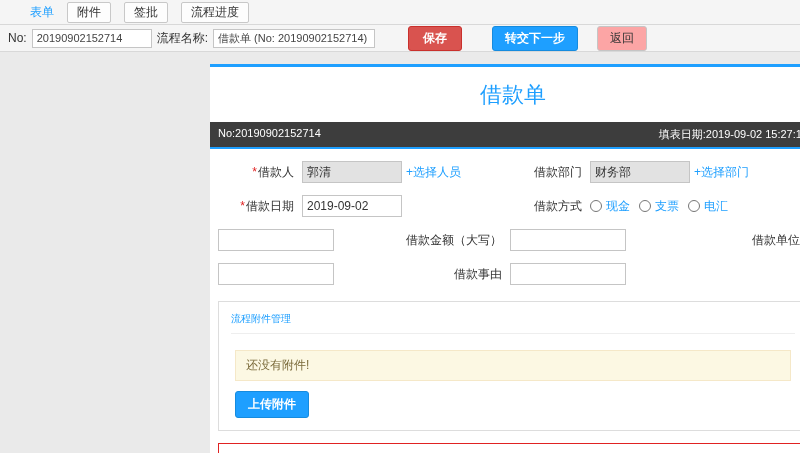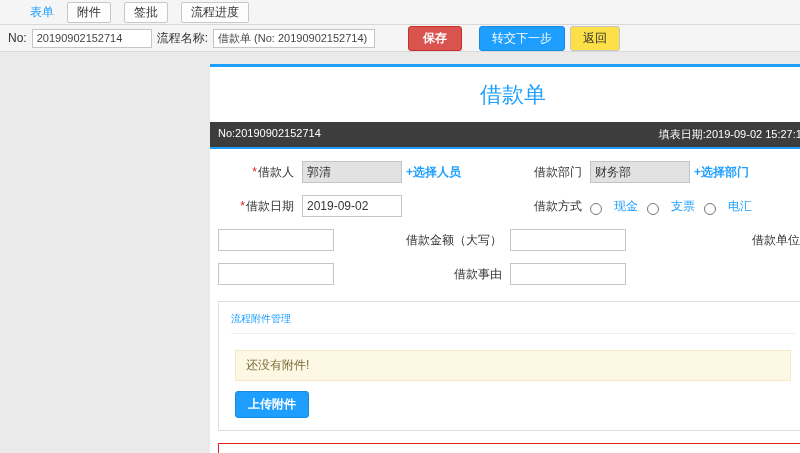--- a/index.html
+++ b/index.html
@@ -21,43 +21,43 @@
   
   .toolbar { height: 27px; background: #f5f5f5; border-bottom: 1px solid #d8d8d8;
     display: flex; align-items: center; padding: 0 8px; gap: 5px; }
   .tb-label { color: #333; white-space: nowrap; }
   .tb-input { height: 19px; border: 1px solid #c5c5c5; font-size: 11px; padding: 0 4px;
     color: #444; background: #fff; font-family: inherit; }
   .no-input { width: 120px; }
   .name-input { width: 162px; }
   .btn { font-size: 12px; border-radius: 3px; cursor: pointer; font-family: inherit; }
   .btn-save { margin-left: 28px; background: #d9534f; border: 1px solid #c9302c; color: #fff; padding: 3px 14px; font-weight: bold; }
-  .btn-next { margin-left: 12px; background: #1e9fff; border: 1px solid #168bde; color: #fff; padding: 3px 12px; font-weight: normal; }
-  .btn-back { margin-left: 0; background: #fde047; border: 1px solid #c5c5c5; color: #333; padding: 3px 12px; }
+  .btn-next { margin-left: 25px; background: #1e9fff; border: 1px solid #168bde; color: #fff; padding: 3px 12px; font-weight: bold; }
+  .btn-back { margin-left: 14px; background: #fca5a5; border: 1px solid #c5c5c5; color: #333; padding: 3px 12px; }
 
   
   .main { margin-left: 210px; width: 606px; padding-top: 12px; }
   .panel { background: #fff; border-top: 3px solid #1e9fff; padding-bottom: 20px; }
   .form-title { text-align: center; color: #1e9fff; font-size: 22px; padding: 13px 0 12px; }
   .info-bar { background: #3d3d3d; border-bottom: 2px solid #1e9fff; color: #fff; font-size: 11px;
     display: flex; justify-content: space-between; padding: 5px 8px; white-space: nowrap; overflow: hidden; }
 
   
   .form-grid { display: grid; grid-template-columns: 84px 208px 80px 1fr;
     padding: 12px 8px 4px; align-items: center; row-gap: 12px; }
   .lbl-cell { text-align: right; padding-right: 8px; color: #333; line-height: 1.5; }
   .req { color: #e02222; margin-right: 1px; }
   .field-cell { display: flex; align-items: center; gap: 4px; }
   .inp { height: 22px; border: 1px solid #c5c5c5; font-size: 12px; padding: 0 4px;
     width: 100px; background: #fff; color: #333; font-family: inherit; }
   .inp-ro { background: #e2e2e2; }
   .inp-wide { width: 116px; }
-  .link { color: #1e9fff; text-decoration: none; font-size: 12px; white-space: nowrap; cursor: pointer; font-weight: bold; }
+  .link { color: #1e9fff; text-decoration: none; font-size: 12px; white-space: nowrap; cursor: pointer; }
   .radio-group { display: flex; align-items: center; gap: 9px; }
-  .radio-opt { display: flex; align-items: flex-end; color: #1e9fff; gap: 12px; cursor: pointer; }
+  .radio-opt { display: flex; align-items: center; color: #1e9fff; gap: 4px; cursor: pointer; }
   .radio-opt input { margin: 0; width: 12px; height: 12px; }
 
   
   .card { margin: 12px 8px 0; border: 1px solid #ddd; padding: 10px 12px; }
   .card-title { font-size: 10px; font-weight: normal; padding-bottom: 7px;
     border-bottom: 1px solid #eee; margin-bottom: 16px; }
   .t-blue { color: #1e9fff; }
   .card-red { border-color: #e02222; }
   .alert-warning { background: #fcf8e3; border: 1px solid #f5e8c8; color: #7a6a3a;
     padding: 6px 10px; font-size: 12px; margin: 0 4px; }

